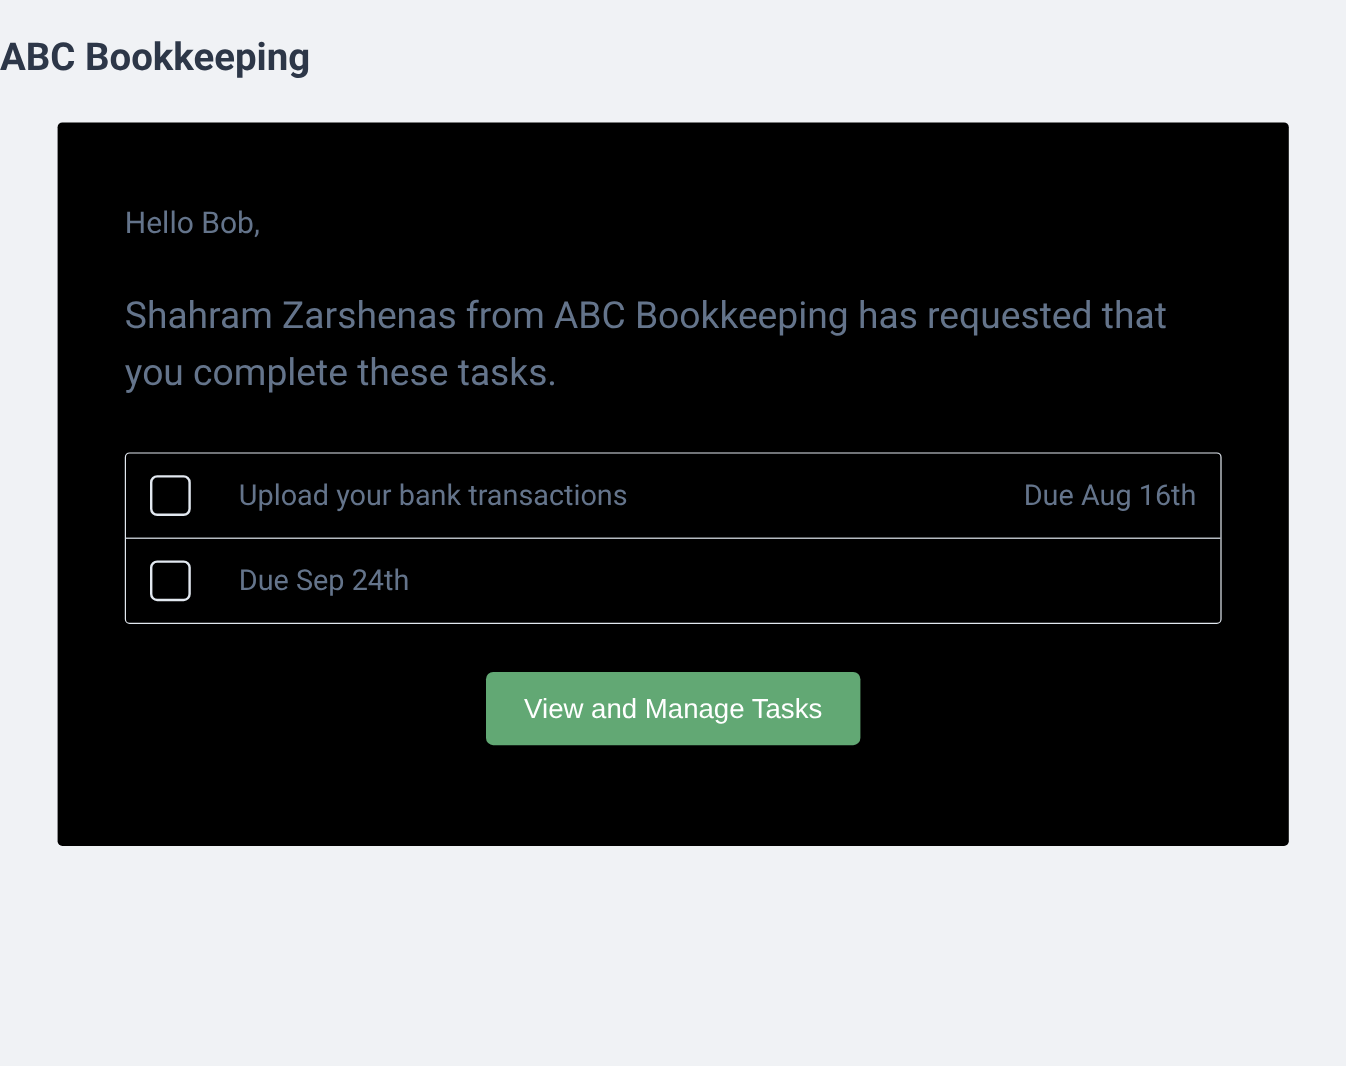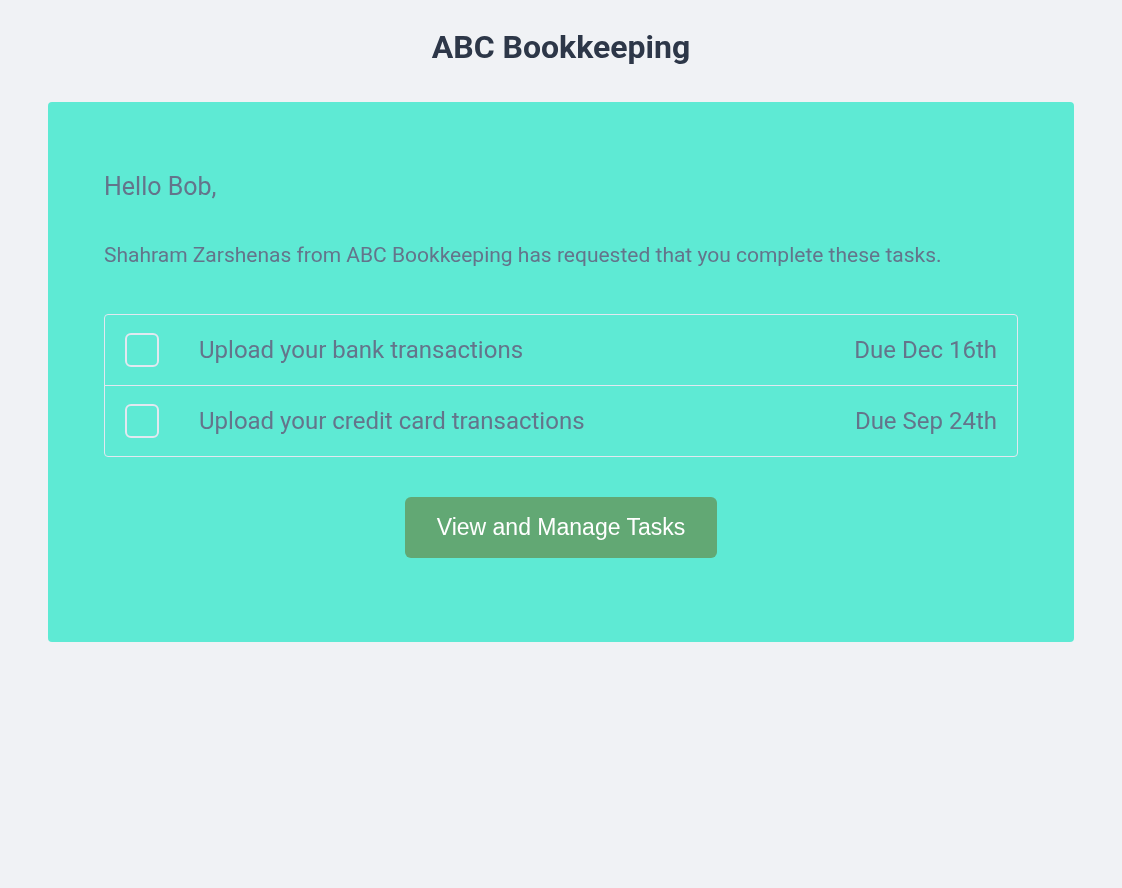--- a/index.html
+++ b/index.html
@@ -8,40 +8,39 @@
       box-sizing: border-box;
     }
     body {
       font-family: -apple-system, BlinkMacSystemFont, "Segoe UI", Roboto, Helvetica, Arial, sans-serif;
       background: #f0f2f5;
       width: 1122px;
       height: 888px;
       overflow: hidden;
     }
     .page-title {
-      text-align: center;
       font-size: 32px;
       font-weight: 700;
       color: #2d3748;
       padding-top: 28px;
       padding-bottom: 36px;
     }
     .card {
-      background: #5eead4;
+      background: #000000;
       margin: 0 48px;
       border-radius: 4px;
       padding: 70px 56px 84px 56px;
     }
     .greeting {
       font-size: 25px;
       color: #64748b;
       margin-bottom: 38px;
     }
     .intro {
-      font-size: 21px;
+      font-size: 31px;
       color: #64748b;
       line-height: 1.55;
       margin-bottom: 42px;
     }
     .task-list {
       border: 1px solid #e2e8f0;
       border-radius: 4px;
       margin-bottom: 40px;
       margin-top: 40px;
     }
@@ -103,26 +102,25 @@
 
   <p class="greeting">Hello Bob,</p>
 
   <p class="intro">Shahram Zarshenas from ABC Bookkeeping has requested that you complete these tasks.</p>
 
   <div class="task-list">
 
     <div class="task-row">
       <div class="checkbox"></div>
       <div class="task-label">Upload your bank transactions</div>
-      <div class="task-due">Due Dec 16th</div>
+      <div class="task-due">Due Aug 16th</div>
     </div>
 
     <div class="task-row">
       <div class="checkbox"></div>
-      <div class="task-label">Upload your credit card transactions</div>
       <div class="task-due">Due Sep 24th</div>
     </div>
 
   </div>
 
 
   <div class="cta-wrap">
     <button class="cta-button">View and Manage Tasks</button>
   </div>
 

